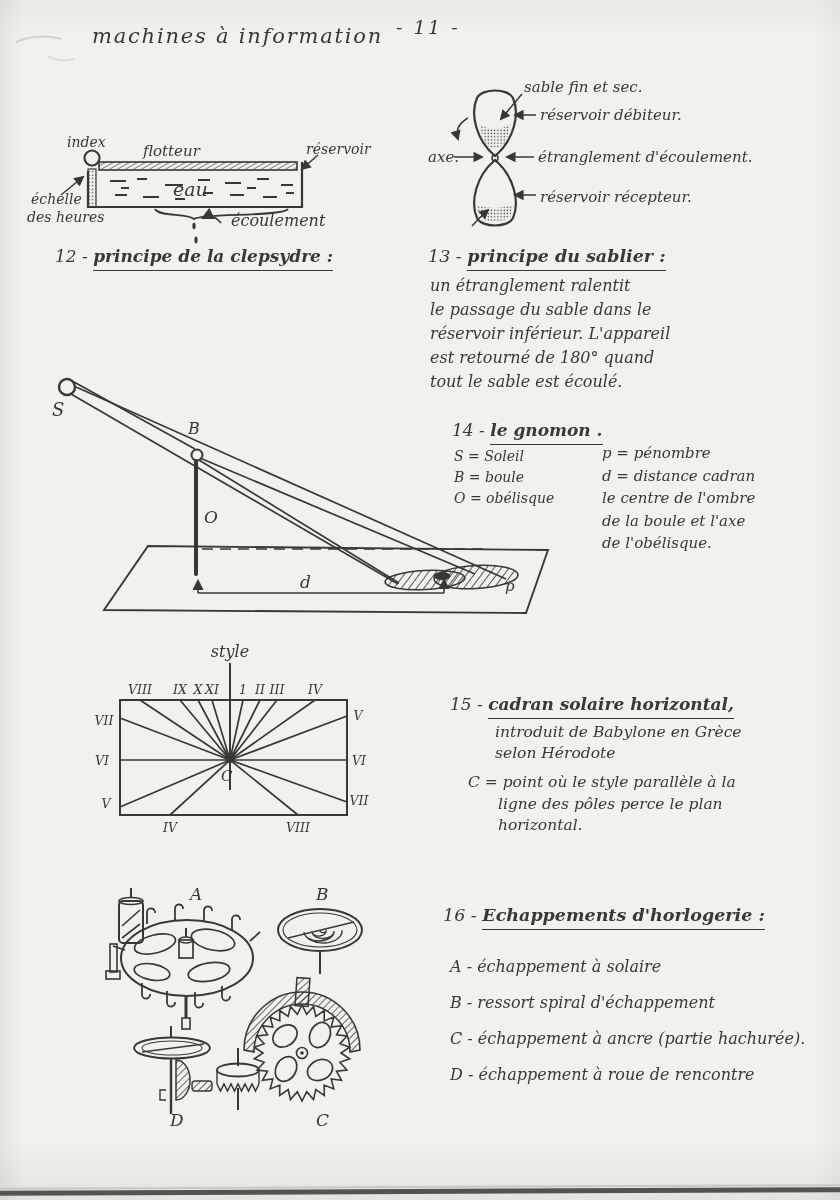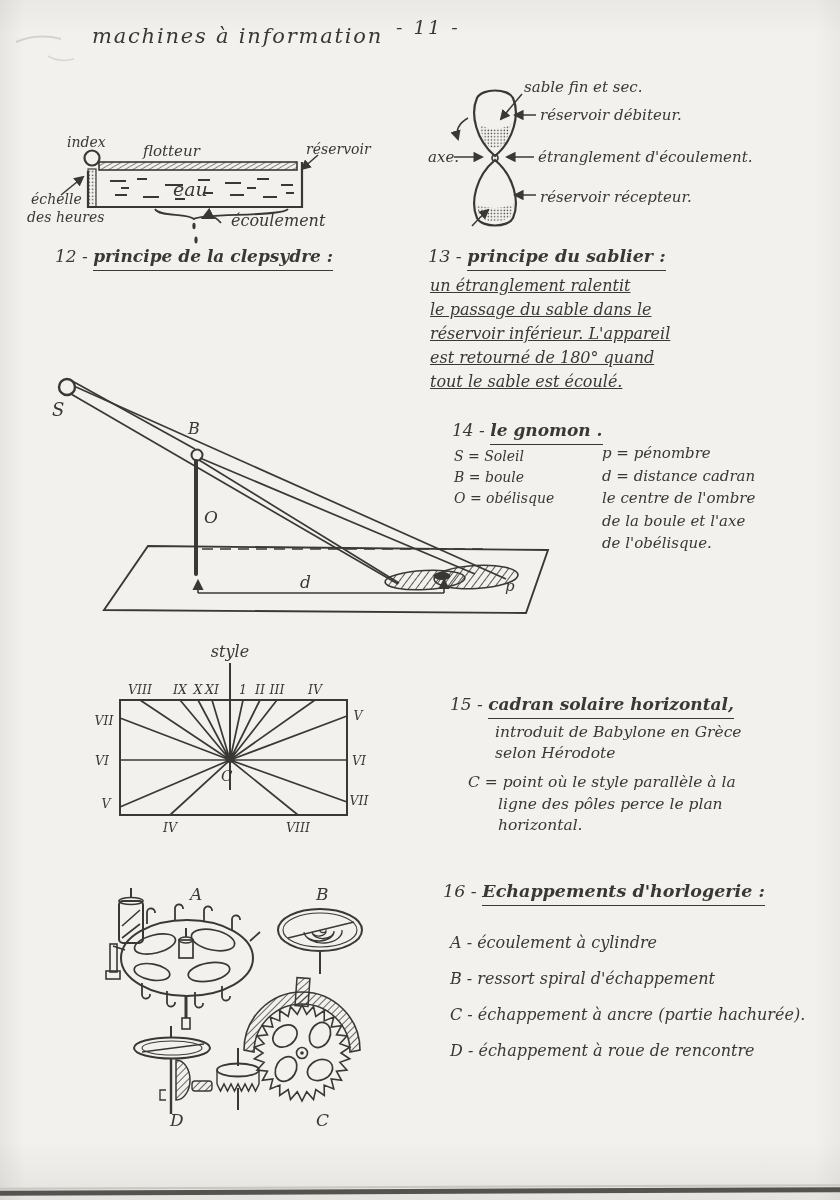--- a/index.html
+++ b/index.html
@@ -105,21 +105,21 @@
       <span>12 -</span>
       <span class="u">principe de la clepsydre :</span>
     </div>
   </div>
 
   <div class="abs hw" style="left:428px;top:246px;width:370px;">
     <div class="heading" style="font-size:17.5px;">
       <span>13 -</span>
       <span class="u">principe du sablier :</span>
     </div>
-    <div style="margin-left:2px;margin-top:8px;font-size:16px;line-height:24px;text-decoration:underline;">
+    <div style="margin-left:2px;margin-top:8px;font-size:16px;line-height:24px;">
       <div>un étranglement ralentit</div>
       <div>le passage du sable dans le</div>
       <div>réservoir inférieur. L'appareil</div>
       <div>est retourné de 180° quand</div>
       <div>tout le sable est écoulé.</div>
     </div>
   </div>
 
   <svg class="abs" style="left:28px;top:368px;" width="545" height="258" viewBox="0 0 545 258">
     <defs>
@@ -284,27 +284,27 @@
       <ellipse class="ink-line" cx="146" cy="192" rx="21" ry="6.5" stroke-width="1.8"></ellipse>
       <path class="ink-line" stroke-width="1.4" d="M125,192 V206 M167,192 V206"></path>
       <path class="ink-line" stroke-width="1.5" d="M125,206 l3.5,7 3.5,-7 3.5,7 3.5,-7 3.5,7 3.5,-7 3.5,7 3.5,-7 3.5,7 3.5,-7 3.5,7 3.5,-7"></path>
     </g>
     <text class="hwt" x="98" y="22" font-size="17">A</text>
     <text class="hwt" x="224" y="22" font-size="17">B</text>
     <text class="hwt" x="78" y="248" font-size="17">D</text>
     <text class="hwt" x="224" y="248" font-size="17">C</text>
   </svg>
 
-  <div class="abs hw" style="left:443px;top:881px;width:395px;">
+  <div class="abs hw" style="left:443px;top:905px;width:395px;">
     <div class="heading" style="font-size:17.5px;">
       <span>16 -</span>
       <span class="u">Echappements d'horlogerie :</span>
     </div>
     <div style="margin-left:7px;margin-top:24px;font-size:16px;line-height:36px;">
-      <div>A - écoulement à cylindre</div>
+      <div>A - échappement à solaire</div>
       <div>B - ressort spiral d'échappement</div>
       <div>C - échappement à ancre (partie hachurée).</div>
       <div>D - échappement à roue de rencontre</div>
     </div>
   </div>
 
   <div class="scan-strip2"></div>
   <div class="scan-strip"></div>
 </div>
 

